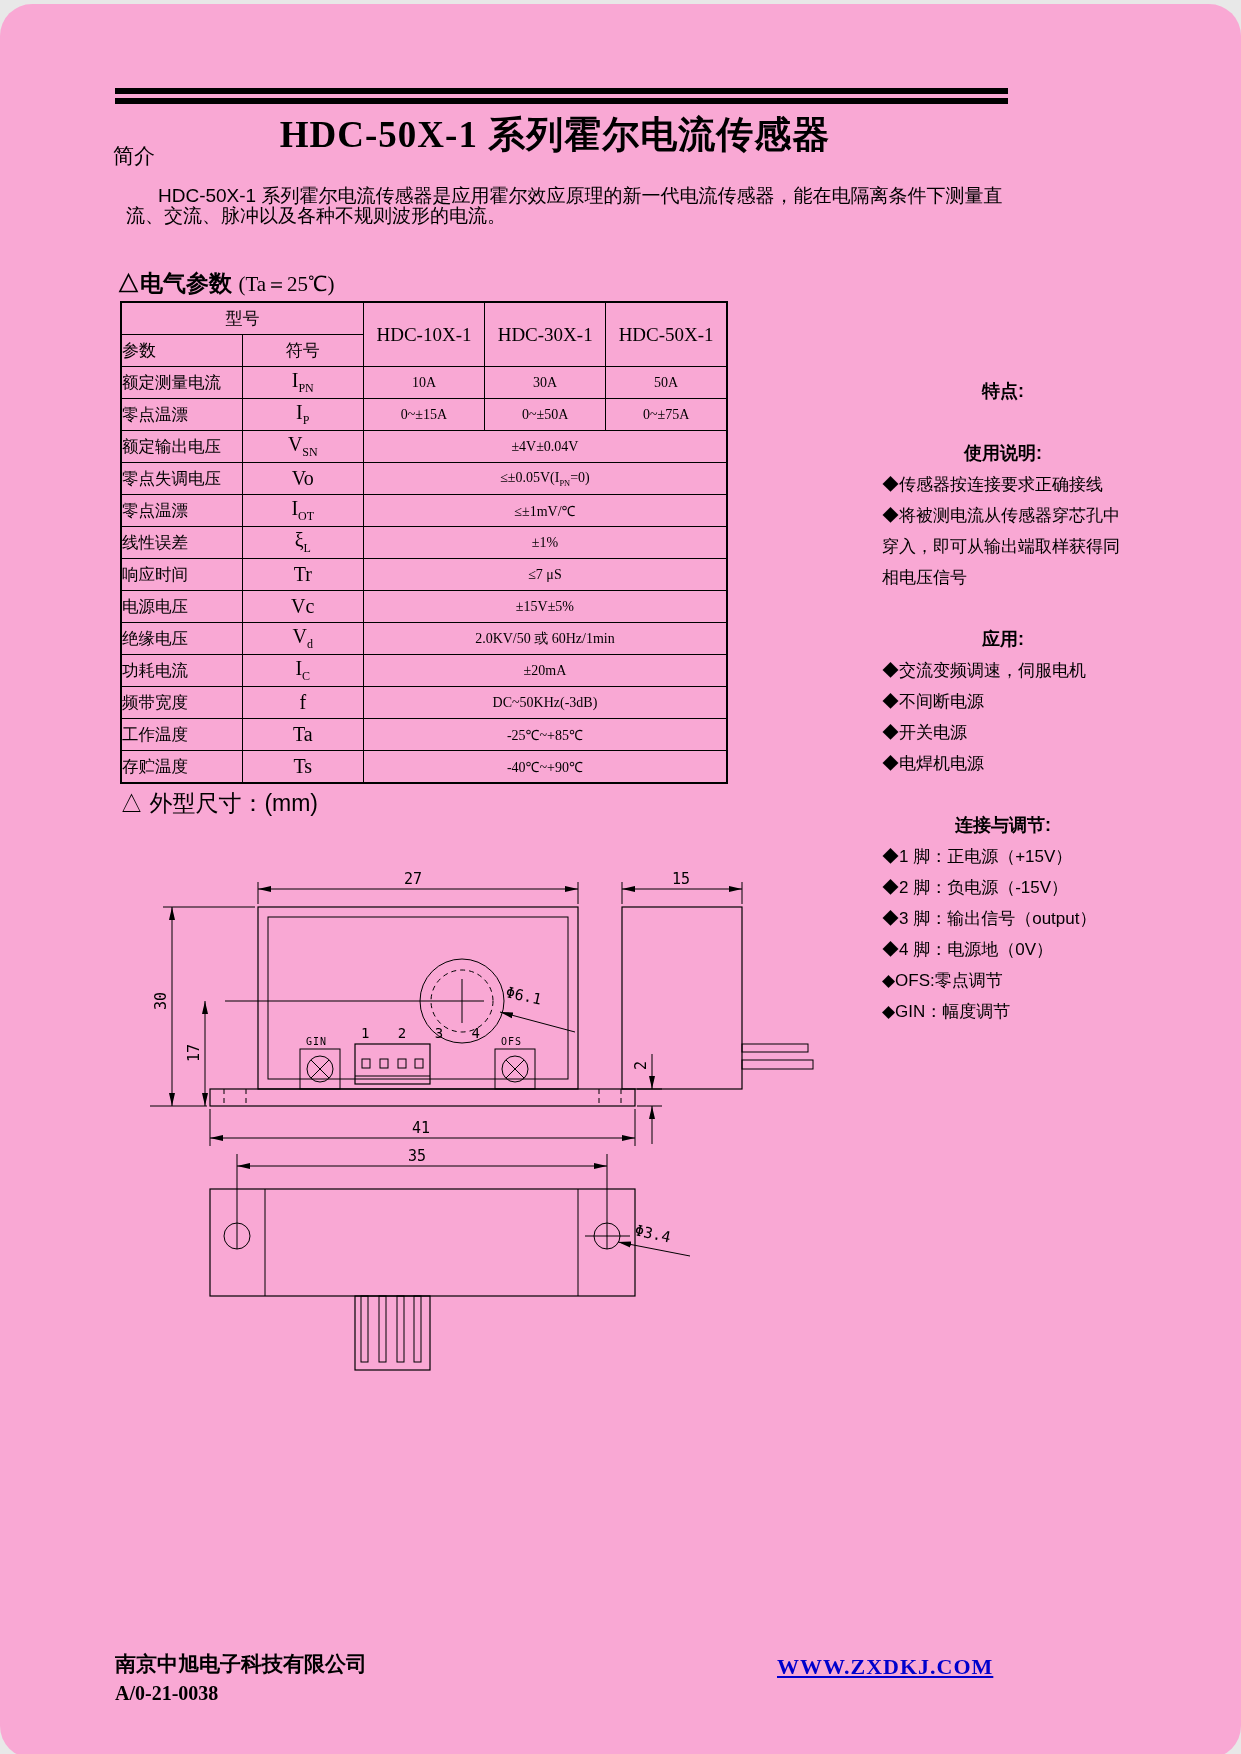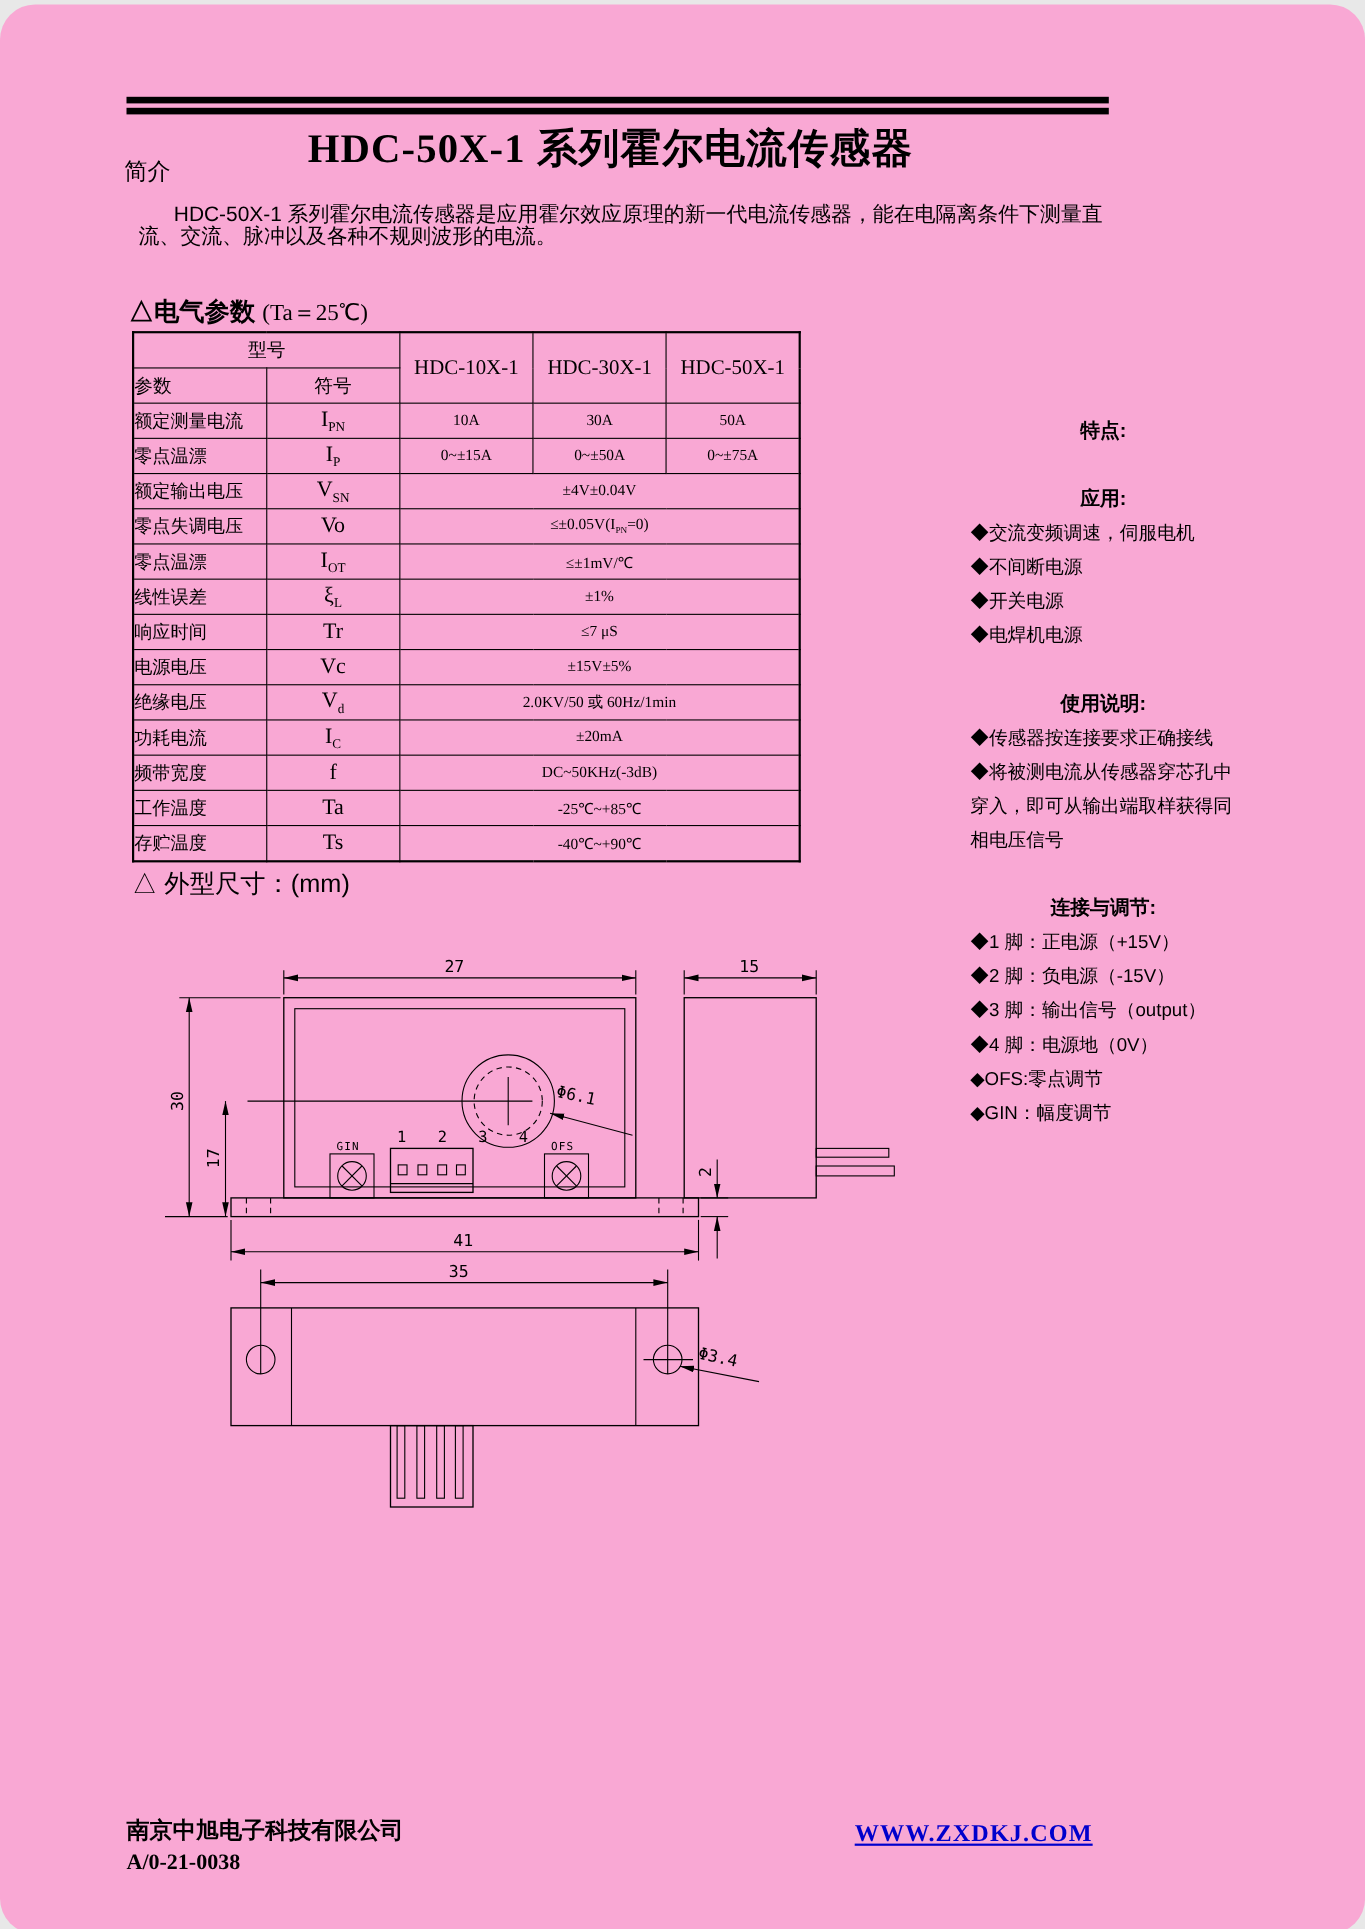--- a/index.html
+++ b/index.html
@@ -153,33 +153,33 @@
           <td class="c-val" colspan="3">-40℃~+90℃</td>
         </tr>
       </tbody>
   </table>
 
   <div class="sidebar">
     <div class="sb-sec">
       <div class="sb-h">特点:</div>
     </div>
     <div class="sb-sec">
+      <div class="sb-h">使用说明:</div>
+      <div>
+          <div>◆传感器按连接要求正确接线</div>
+          <div>◆将被测电流从传感器穿芯孔中穿入，即可从输出端取样获得同相电压信号</div>
+        </div>
+    </div>
+    <div class="sb-sec">
       <div class="sb-h">应用:</div>
       <div>
           <div>◆交流变频调速，伺服电机</div>
           <div>◆不间断电源</div>
           <div>◆开关电源</div>
           <div>◆电焊机电源</div>
-        </div>
-    </div>
-    <div class="sb-sec">
-      <div class="sb-h">使用说明:</div>
-      <div>
-          <div>◆传感器按连接要求正确接线</div>
-          <div>◆将被测电流从传感器穿芯孔中穿入，即可从输出端取样获得同相电压信号</div>
         </div>
     </div>
     <div class="sb-sec">
       <div class="sb-h">连接与调节:</div>
       <div>
           <div>◆1 脚：正电源（+15V）</div>
           <div>◆2 脚：负电源（-15V）</div>
           <div>◆3 脚：输出信号（output）</div>
           <div>◆4 脚：电源地（0V）</div>
           <div>◆OFS:零点调节</div>

